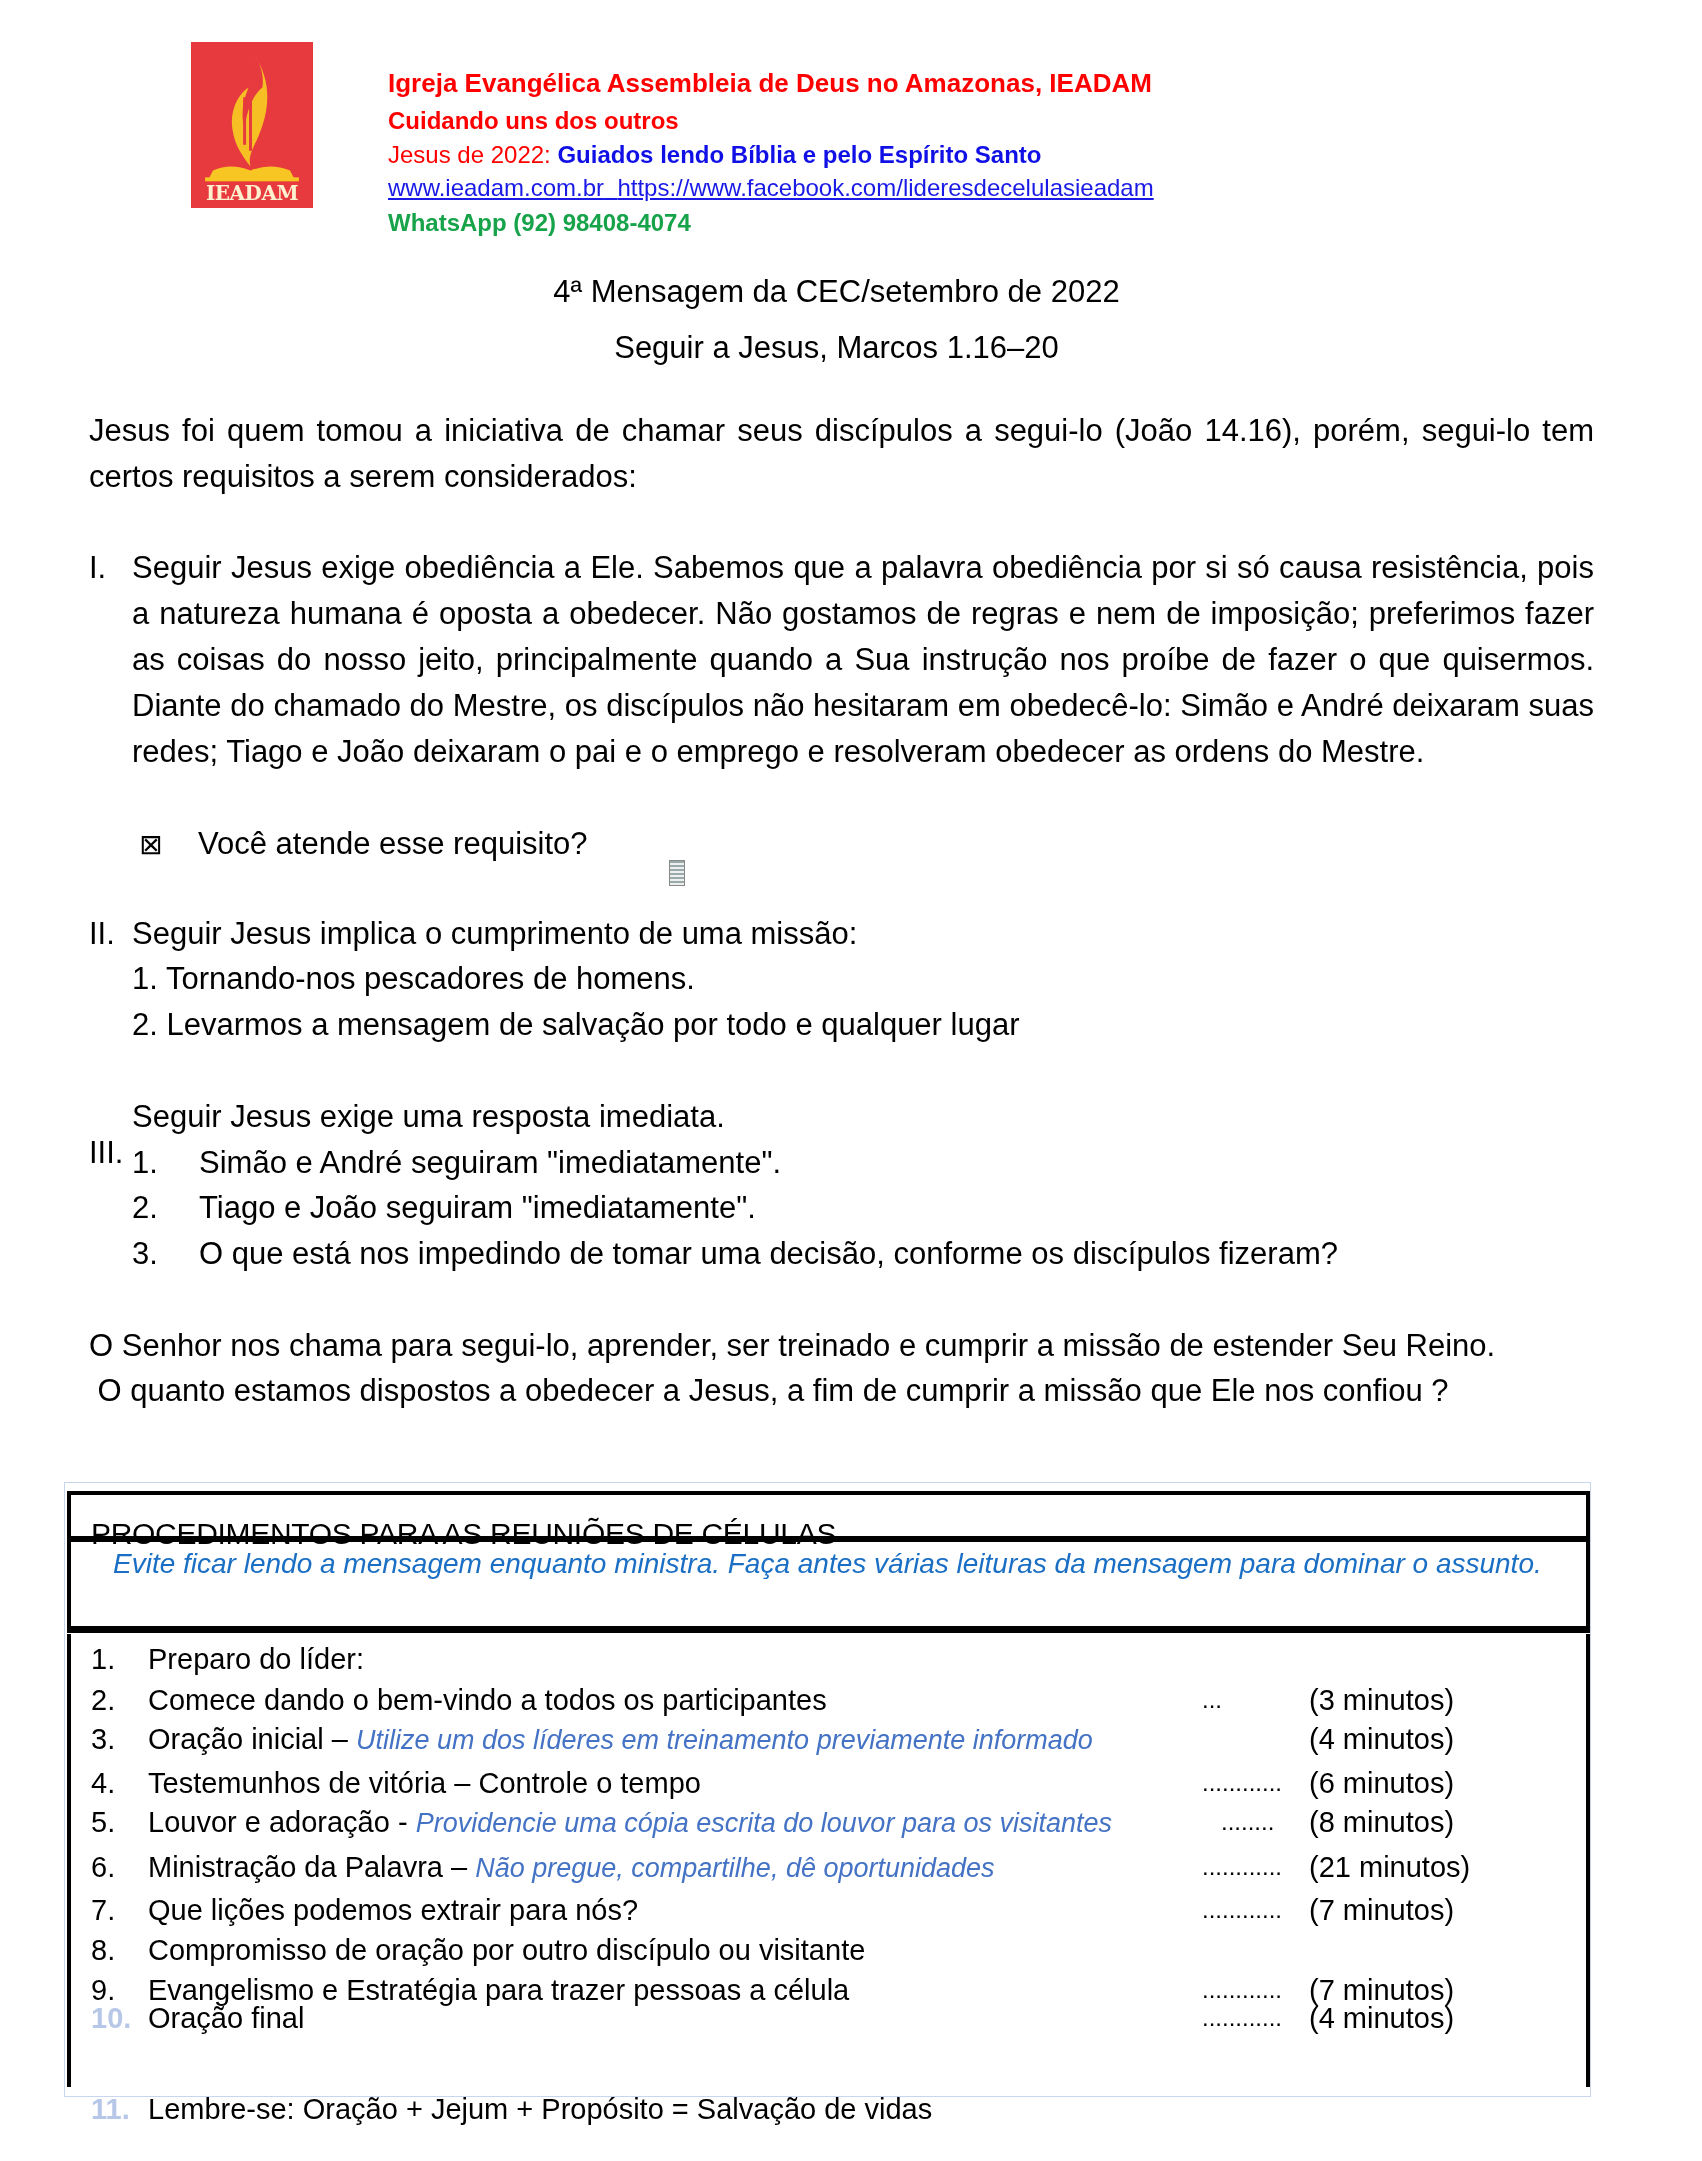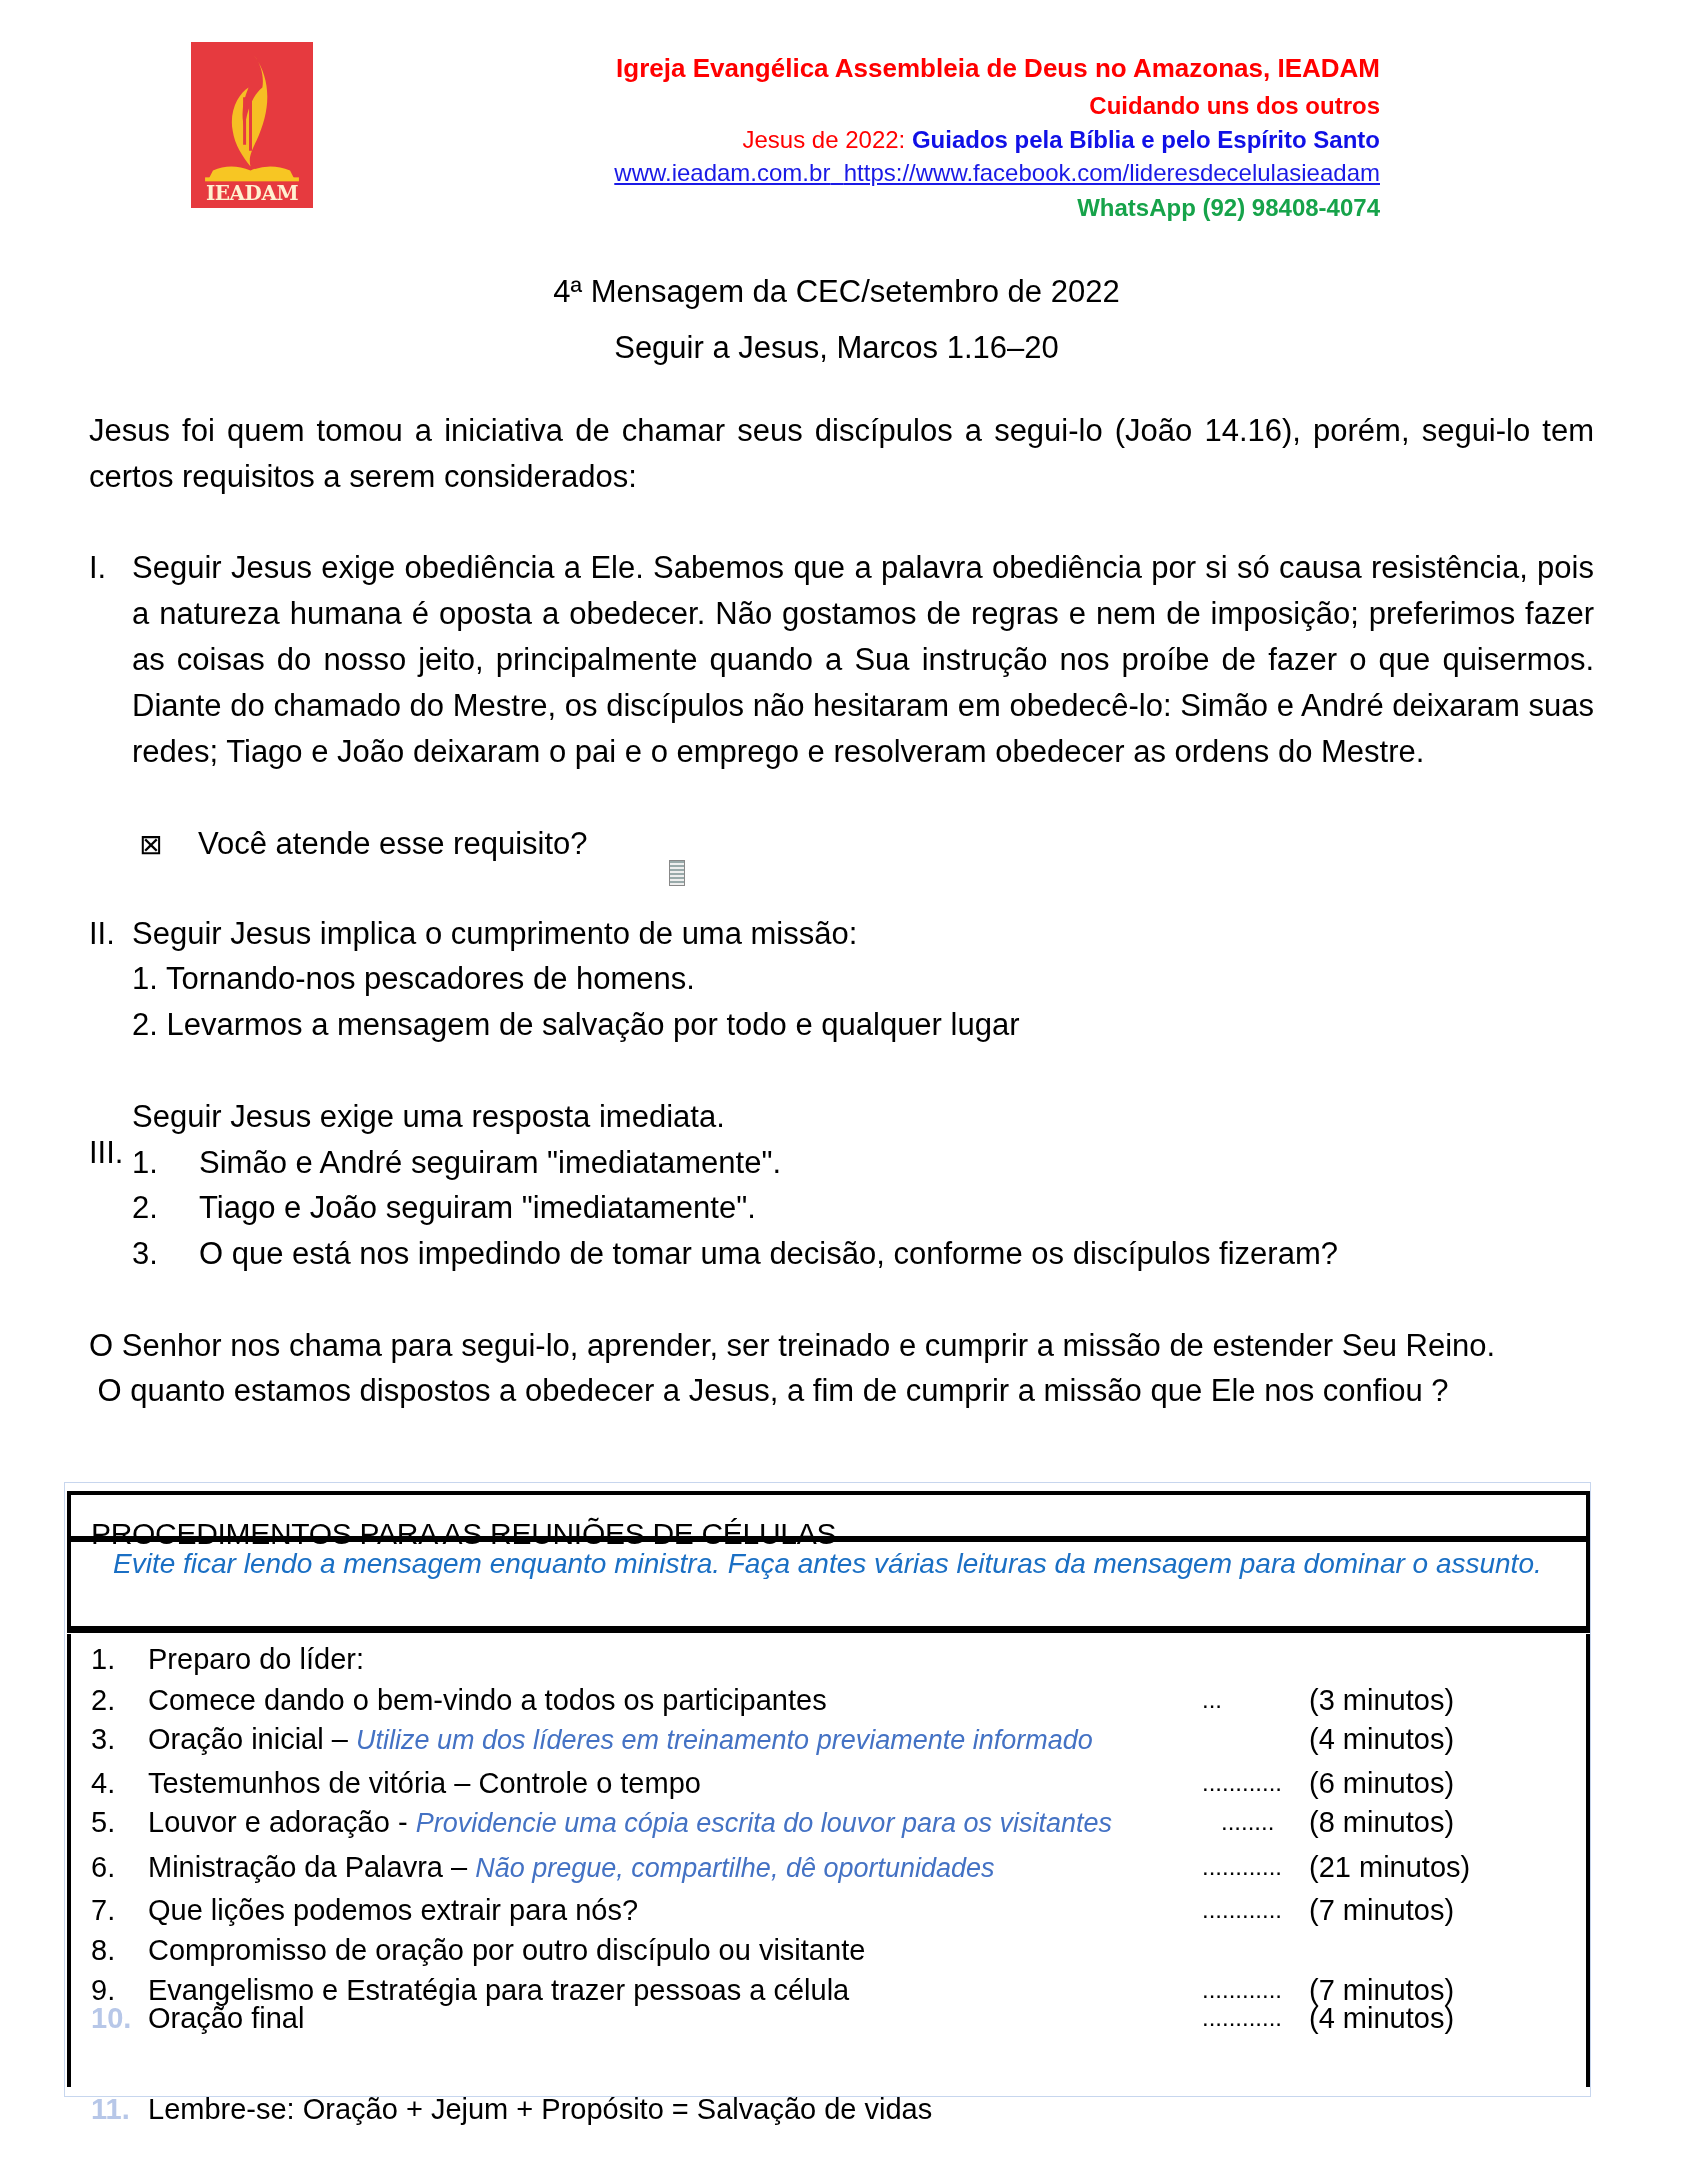--- a/index.html
+++ b/index.html
@@ -2,21 +2,21 @@
 <html><head>
 <meta charset="utf-8">
 <style>
   html, body { margin:0; padding:0; background:#ffffff; }
   body { width:1703px; height:2161px; position:relative; overflow:hidden;
          font-family:"Liberation Sans", "DejaVu Sans", sans-serif; color:#000; }
   .abs { position:absolute; white-space:nowrap; }
   
   .logo { position:absolute; left:191px; top:42px; width:122px; height:166px; background:#e63a3f; }
   .logo svg { display:block; }
-  .hdr { position:absolute; left:380px; width:1000px; text-align:right; font-weight:bold; font-size:26px; line-height:34px; }
+  .hdr { position:absolute; left:388px; width:1000px; text-align:left; font-weight:bold; font-size:26px; line-height:34px;margin-top:15px; }
   .hdr-red { color:#ff0000; }
   .hdr-blue { color:#1010e6; }
   .hdr-link { color:#1a1ae6; font-weight:normal; text-decoration:underline; }
   .hdr-green { color:#16a34a; }
   
   .title { position:absolute; left:0; width:1673px; text-align:center; font-size:31px; line-height:40px; }
   .para { position:absolute; font-size:31px; line-height:46px; }
   .justify { text-align:justify; text-align-last:left; }
   .li-num { position:absolute; font-size:31px; line-height:46px; }
   
@@ -46,21 +46,21 @@
 
     <path d="M22 130 Q 40 122 60 130 Q 80 122 100 130 L 104 138 L 18 138 Z" fill="#f7c623"></path>
     <rect x="14" y="137" width="95" height="4" fill="#f7c623"></rect>
   </svg>
   <div class="abs" style="left:0;top:139px;width:122px;text-align:center;font-family:'DejaVu Serif',serif;font-weight:bold;font-size:20px;color:#fff1d0;letter-spacing:-0.5px;">IEADAM</div>
 </div>
 
 <div class="hdr hdr-red" style="top:51px;">Igreja Evangélica Assembleia de Deus no Amazonas, IEADAM</div>
 <div class="hdr hdr-red" style="top:89px;font-size:24px;">Cuidando uns dos outros</div>
 <div class="hdr" style="top:123px;font-size:24px;">
-  <span class="hdr-red" style="font-weight:normal;">Jesus de 2022: </span><span class="hdr-blue">Guiados pela Bíblia e pelo Espírito Santo</span>
+  <span class="hdr-red" style="font-weight:normal;">Jesus de 2022: </span><span class="hdr-blue">Guiados lendo Bíblia e pelo Espírito Santo</span>
 </div>
 <div class="hdr" style="top:156px;font-size:24px;">
   <span class="hdr-link">www.ieadam.com.br</span><span class="hdr-link">&nbsp;&nbsp;</span><span class="hdr-link">https://www.facebook.com/lideresdecelulasieadam</span>
 </div>
 <div class="hdr hdr-green" style="top:191px;font-size:24px;">WhatsApp (92) 98408-4074</div>
 
 <div class="title" style="top:272px;">4ª Mensagem da CEC/setembro de 2022</div>
 <div class="title" style="top:328px;">Seguir a Jesus, Marcos 1.16–20</div>
 
 <div class="para justify" style="left:89px;top:408px;width:1505px;"> Jesus foi quem tomou a iniciativa de chamar seus discípulos a segui-lo (João 14.16), porém, segui-lo tem certos requisitos a serem considerados:</div>

